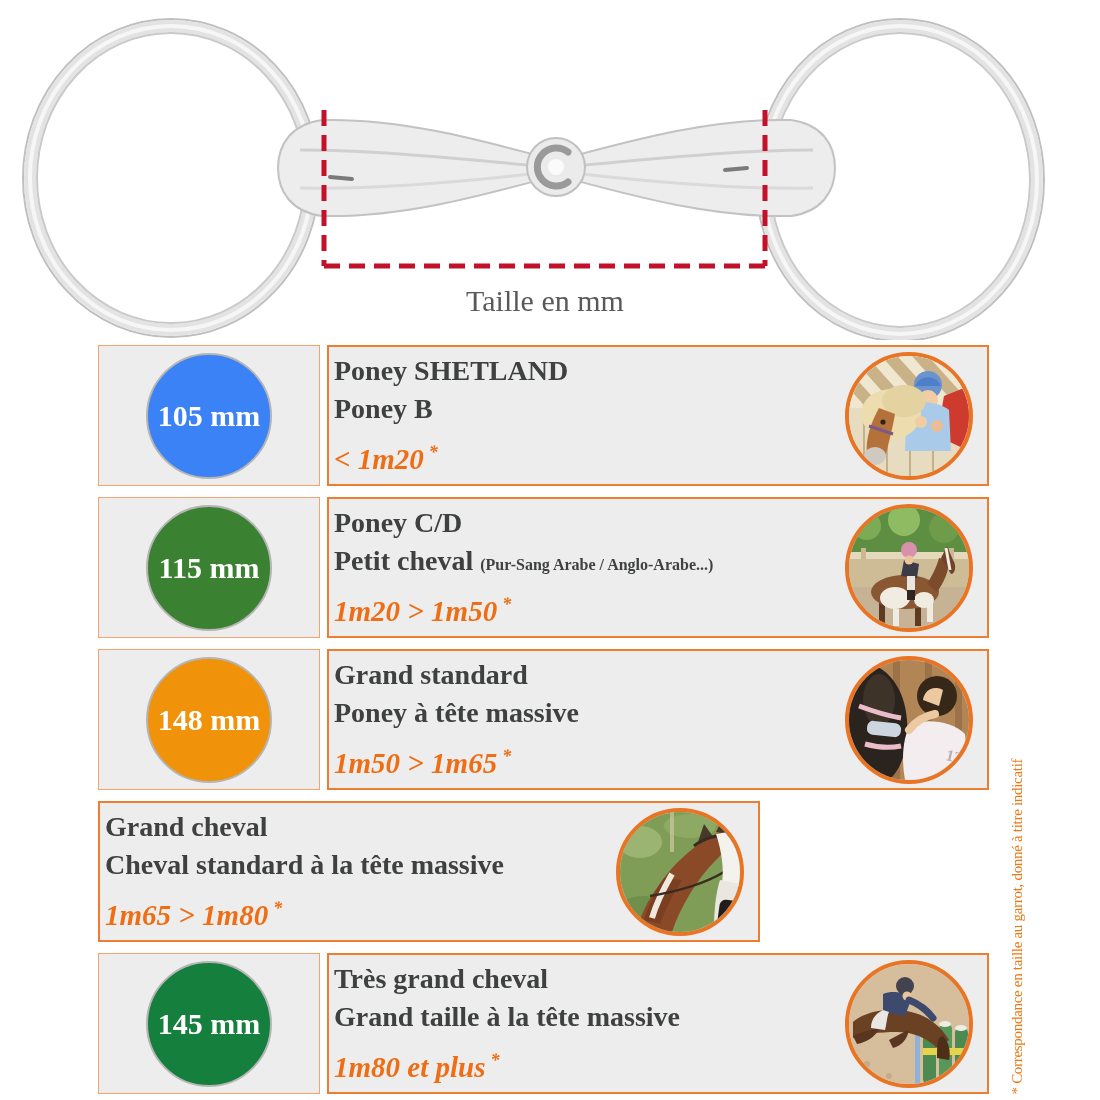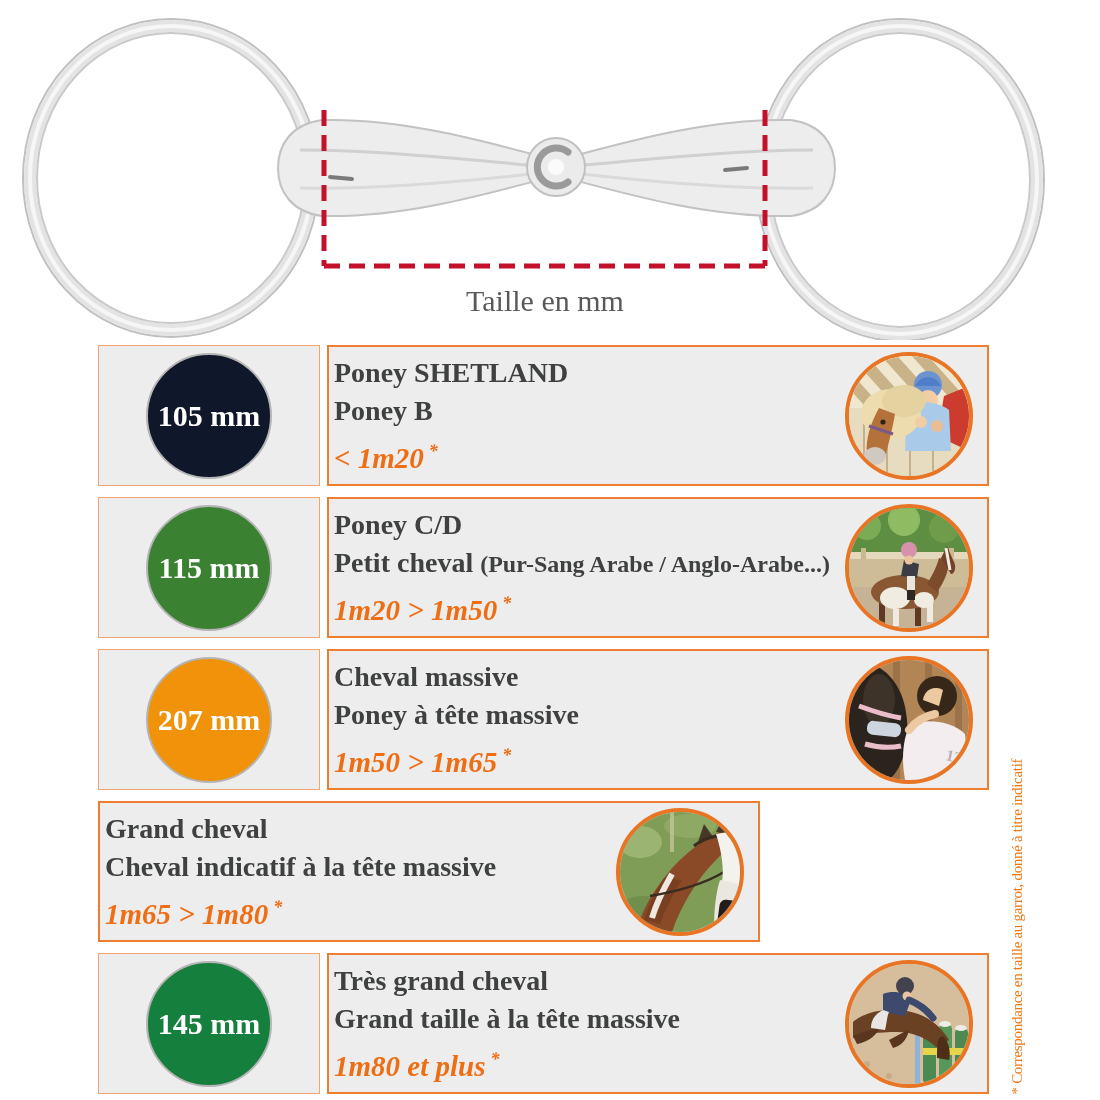--- a/index.html
+++ b/index.html
@@ -25,21 +25,21 @@
     box-sizing:border-box; color:#ffffff; font-size:30px; font-weight:bold;
     display:flex; align-items:center; justify-content:center;
   }
   .desc-cell {
     width:662px; background:#EDEDED; border:2px solid #ED7D31;
     box-sizing:border-box; position:relative;
     display:flex; flex-direction:column; justify-content:center;
     padding-left:5px;
   }
   .l1, .l2 { font-size:28px; font-weight:bold; color:#3F4040; line-height:38px; white-space:nowrap; }
-  .l2 .small { font-size:24px; margin-left:7px; }
+  .l2 .small { font-size:16px; margin-left:7px; }
   .range { font-size:29px; font-weight:bold; font-style:italic; color:#EE6E15; line-height:40px; }
   .range sup { font-size:18px; margin-left:5px; }
   .photo {
     position:absolute; right:14px; top:50%; transform:translateY(-50%);
     width:120px; height:120px; border-radius:50%;
     border:4px solid #E87424; overflow:hidden; background:#dcd4c4;
   }
   .photo svg { display:block; width:120px; height:120px; }
   
   .footnote {
@@ -86,21 +86,21 @@
       <line x1="765" y1="110" x2="765" y2="266" stroke="#C3112B" stroke-width="5" stroke-dasharray="16 9"></line>
       <line x1="324" y1="266" x2="765" y2="266" stroke="#C3112B" stroke-width="5" stroke-dasharray="16 9"></line>
     </g>
   </svg>
   <div class="taille-label">Taille en mm</div>
 
   <div class="table">
 
     <div class="row">
       <div class="size-cell">
-        <div class="size-circle" style="background: #0f172a; text-align: right;">105 mm</div>
+        <div class="size-circle" style="background: #3b82f6; text-align: right;">105 mm</div>
       </div>
       <div class="desc-cell">
         <div class="l1">Poney SHETLAND</div>
         <div class="l2"><span>Poney B</span><span class="small"></span></div>
         <div class="range"><span>&lt; 1m20</span><sup>*</sup></div>
         <div class="photo">
           <svg viewBox="0 0 120 120">
             <rect width="120" height="120" fill="#E8DCC0"></rect>
             <rect width="120" height="52" fill="#F0E7D0"></rect>
             <g fill="#C9B288">
@@ -170,24 +170,24 @@
             <circle cx="60" cy="52" r="4.5" fill="#EBC39C"></circle>
             <rect x="58" y="68" width="8" height="16" fill="#E9E6E0"></rect>
             <rect x="58" y="82" width="8" height="10" fill="#2E2620"></rect>
           </svg>
         </div>
       </div>
     </div>
 
     <div class="row">
       <div class="size-cell">
-        <div class="size-circle" style="background: rgb(240, 147, 11);">207 mm</div>
-      </div>
-      <div class="desc-cell">
-        <div class="l1">Cheval massive</div>
+        <div class="size-circle" style="background: rgb(240, 147, 11);">148 mm</div>
+      </div>
+      <div class="desc-cell">
+        <div class="l1">Grand standard</div>
         <div class="l2"><span>Poney à tête massive</span><span class="small"></span></div>
         <div class="range"><span>1m50 &gt; 1m65</span><sup>*</sup></div>
         <div class="photo">
           <svg viewBox="0 0 120 120">
             <rect width="120" height="120" fill="#B28557"></rect>
             <g fill="#9C7349">
               <rect x="12" width="7" height="120"></rect>
                 <rect x="44" width="7" height="120"></rect>
               <rect x="76" width="7" height="120"></rect>
                 <rect x="106" width="7" height="120"></rect>
@@ -203,21 +203,21 @@
             <text x="96" y="100" font-size="16" font-weight="bold" fill="#B8B0B3" transform="rotate(12 96 100)">12</text>
             <path d="M60,70 C66,62 76,56 86,54" stroke="#EDC9A2" stroke-width="8" fill="none" stroke-linecap="round"></path>
           </svg>
         </div>
       </div>
     </div>
 
     <div class="row">
       <div class="desc-cell">
         <div class="l1">Grand cheval</div>
-        <div class="l2"><span>Cheval indicatif à la tête massive</span><span class="small"></span></div>
+        <div class="l2"><span>Cheval standard à la tête massive</span><span class="small"></span></div>
         <div class="range"><span>1m65 &gt; 1m80</span><sup>*</sup></div>
         <div class="photo">
           <svg viewBox="0 0 120 120">
             <rect width="120" height="120" fill="#7F9D57"></rect>
             <ellipse cx="20" cy="30" rx="22" ry="16" fill="#A2BA78" opacity="0.8"></ellipse>
             <ellipse cx="70" cy="14" rx="26" ry="12" fill="#91AD66" opacity="0.8"></ellipse>
             <ellipse cx="24" cy="98" rx="26" ry="14" fill="#6C8C49" opacity="0.8"></ellipse>
             <rect x="50" y="0" width="4" height="40" fill="#D8CFAE" opacity="0.6"></rect>
             <path d="M116,14 C92,20 64,40 44,66 C30,84 22,100 18,114 L52,120 C60,96 76,68 96,48 C104,40 112,30 118,24 Z" fill="#8A4A28"></path>
             <path d="M44,66 C36,78 28,94 24,108 L40,112 C46,96 54,80 62,68 Z" fill="#7A3F20"></path>

